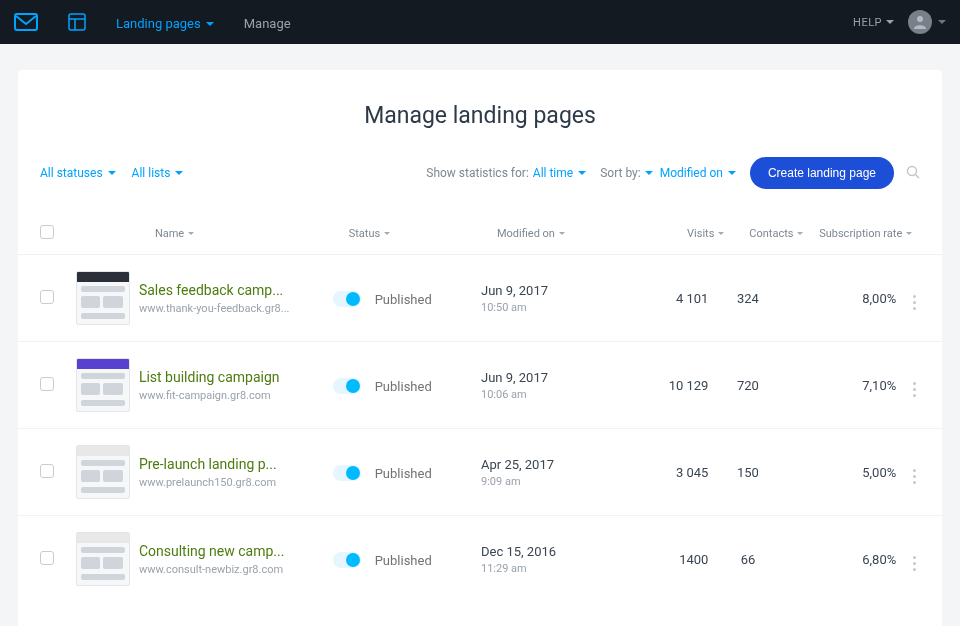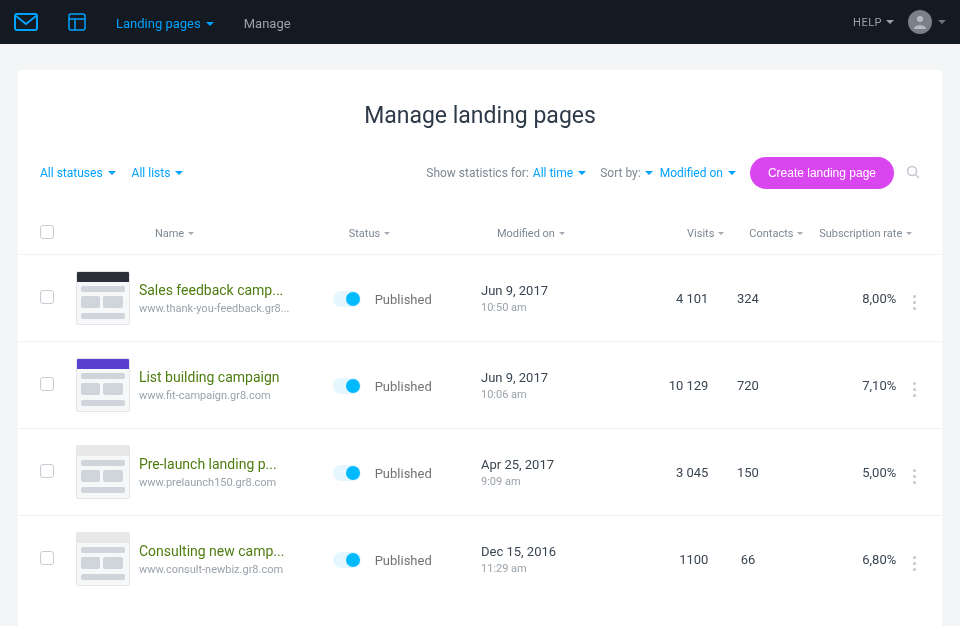--- a/index.html
+++ b/index.html
@@ -23,21 +23,21 @@
     
     .card { background: #fff; margin: 26px 18px 0 18px; border-radius: 4px; min-height: 600px; }
     h1.page-title { text-align: center; font-weight: 400; font-size: 23px; color: #2e3a48; padding: 32px 0 28px; }
 
     
     .filter-bar { display: flex; align-items: center; padding: 0 22px 22px; font-size: 12px; }
     .filter-bar .link { color: #00a2ff; cursor: pointer; display: inline-flex; align-items: center; gap: 5px; margin-right: 16px; }
     .filter-bar .spacer { flex: 1; }
     .filter-bar .muted { color: #7d8894; margin-right: 4px; }
     .filter-bar .group { display: inline-flex; align-items: flex-end; margin-right: 14px; }
-    .cta-btn { background: #d946ef; color: #fff; border: none; border-radius: 20px; padding: 9px 18px; font-size: 12px; cursor: pointer; margin-right: 12px; }
+    .cta-btn { background: #1d4ed8; color: #fff; border: none; border-radius: 20px; padding: 9px 18px; font-size: 12px; cursor: pointer; margin-right: 12px; }
     .search-icon { color: #c2c8ce; cursor: pointer; }
 
     
     .thead { display: flex; align-items: center; padding: 14px 22px 12px; font-size: 11px; color: #7d8894; }
     .col-check { width: 36px; }
     .col-thumb { width: 64px; }
     .col-name { width: 196px; }
     .col-status { width: 150px; }
     .col-mod { width: 150px; }
     .col-visits { width: 80px; text-align: right; }
@@ -320,21 +320,21 @@
     </div>
     <div class="col-status">
       <span class="toggle"></span>
       <span class="status-text">Published</span>
     </div>
     <div class="col-mod">
       <div class="mod-date">Dec 15, 2016</div>
       <div class="mod-time">11:29 am</div>
     </div>
     <div class="col-visits">
-          <div class="num">1100</div>
+          <div class="num">1400</div>
         </div>
     <div class="col-contacts">
           <div class="num">66</div>
         </div>
     <div class="col-sub">
           <div class="num">6,80%</div>
         </div>
     <div class="col-menu"><span class="kebab">
             <span></span>
             <span></span>

